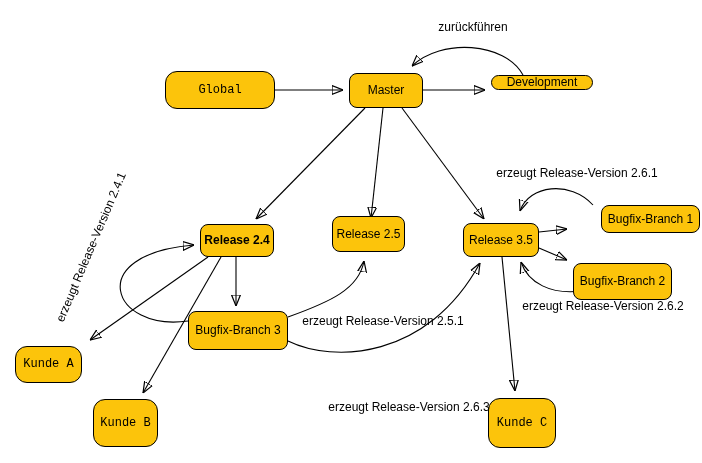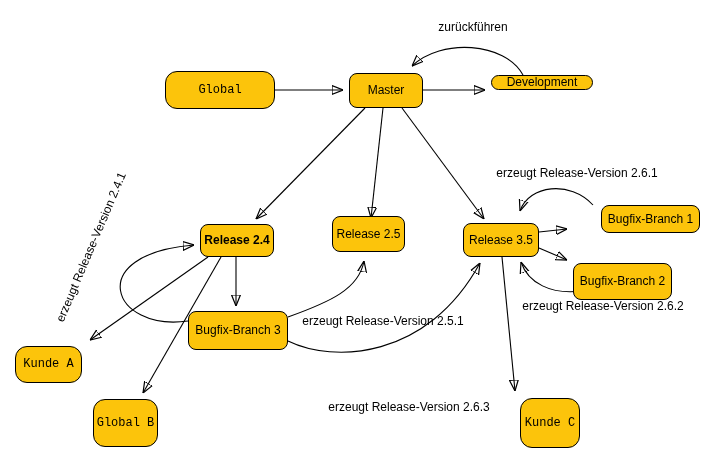--- a/index.html
+++ b/index.html
@@ -27,21 +27,21 @@
   #n-master{left:349px;top:73px;width:74px;height:35px;}
   #n-development{left:491px;top:75px;width:102px;height:15px;}
   #n-release24{left:200px;top:224px;width:74px;height:33px;font-weight:bold;}
   #n-release25{left:332px;top:216px;width:73px;height:36px;}
   #n-release26{left:463px;top:223px;width:76px;height:34px;}
   #n-bugfix1{left:601px;top:205px;width:99px;height:28px;}
   #n-bugfix2{left:573px;top:263px;width:99px;height:37px;}
   #n-bugfix3{left:188px;top:311px;width:100px;height:39px;}
   #n-kundeA{left:15px;top:346px;width:67px;height:37px;}
   #n-kundeB{left:93px;top:399px;width:65px;height:48px;}
-  #n-kundeC{left:488px;top:398px;width:60px;height:50px;margin-left:32px;}
+  #n-kundeC{left:488px;top:398px;width:68px;height:50px;}
   
   #l-zurueck{left:473px;top:27px;}
   #l-v261{left:577px;top:173px;text-align:right;}
   #l-v262{left:603px;top:306px;}
   #l-v251{left:383px;top:321px;text-align:center;}
   #l-v263{left:409px;top:362px;margin-top:45px;}
   #l-v241{left:91px;top:247px;}
 </style>
 </head>
 <body>
@@ -76,21 +76,21 @@
   <div id="n-global" class="node square">Global</div>
   <div id="n-master" class="node rounded">Master</div>
   <div id="n-development" class="node rounded">Development</div>
   <div id="n-release24" class="node rounded">Release 2.4</div>
   <div id="n-release25" class="node rounded">Release 2.5</div>
   <div id="n-release26" class="node rounded">Release 3.5</div>
   <div id="n-bugfix1" class="node rounded">Bugfix-Branch 1</div>
   <div id="n-bugfix2" class="node rounded">Bugfix-Branch 2</div>
   <div id="n-bugfix3" class="node rounded">Bugfix-Branch 3</div>
   <div id="n-kundeA" class="node square">Kunde A</div>
-  <div id="n-kundeB" class="node square">Global B</div>
+  <div id="n-kundeB" class="node square">Kunde B</div>
   <div id="n-kundeC" class="node square">Kunde C</div>
 
   <div id="l-zurueck" class="edge-label">zurückführen</div>
   <div id="l-v261" class="edge-label">erzeugt Release-Version 2.6.1</div>
   <div id="l-v262" class="edge-label">erzeugt Release-Version 2.6.2</div>
   <div id="l-v251" class="edge-label">erzeugt Release-Version 2.5.1</div>
   <div id="l-v263" class="edge-label">erzeugt Release-Version 2.6.3</div>
   <div id="l-v241" class="edge-label rotated">erzeugt Release-Version 2.4.1</div>
 
 </div>

